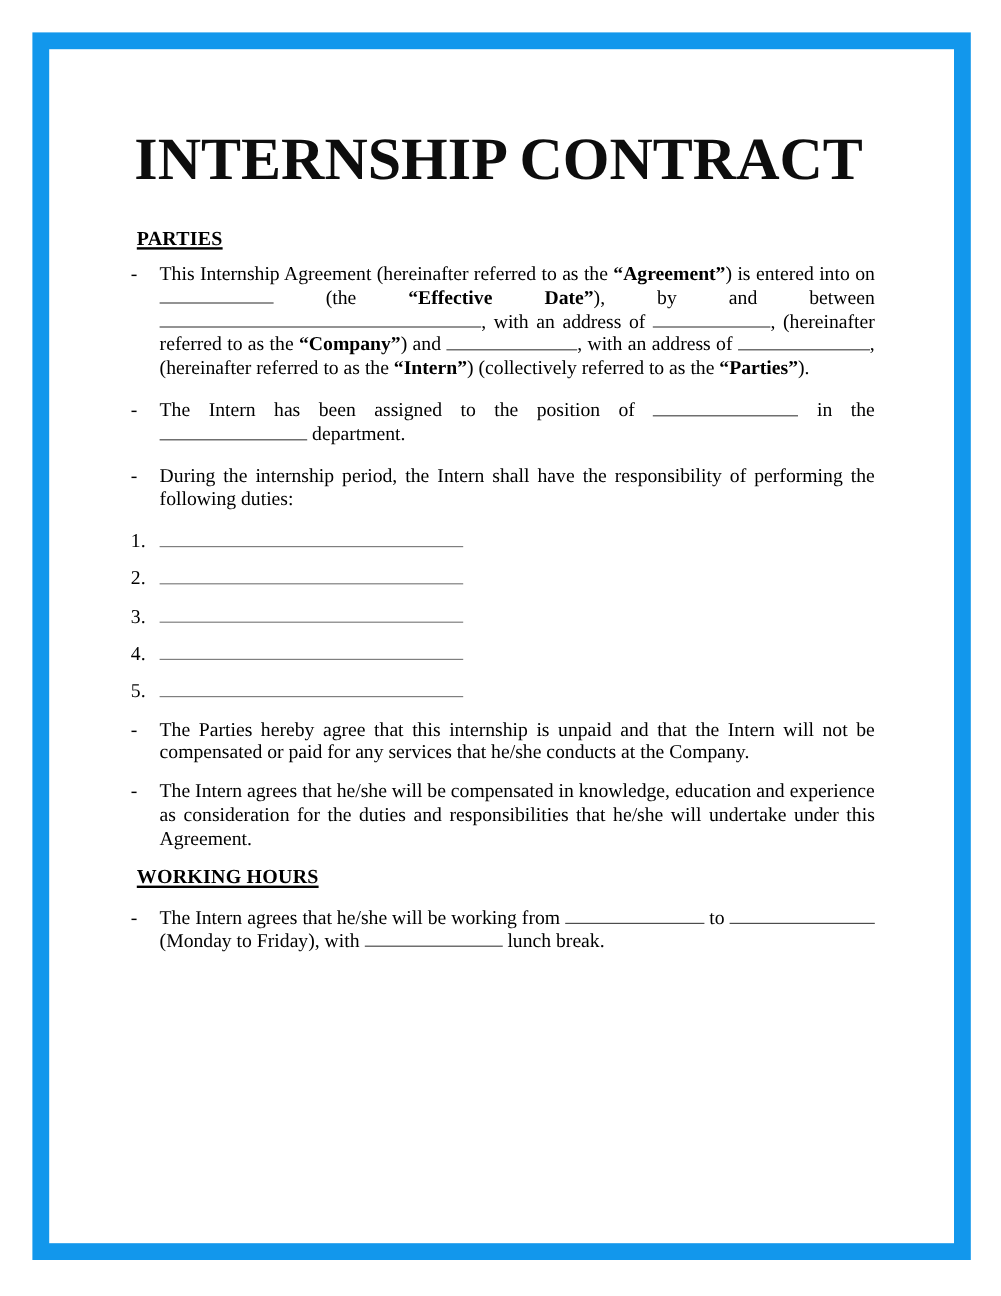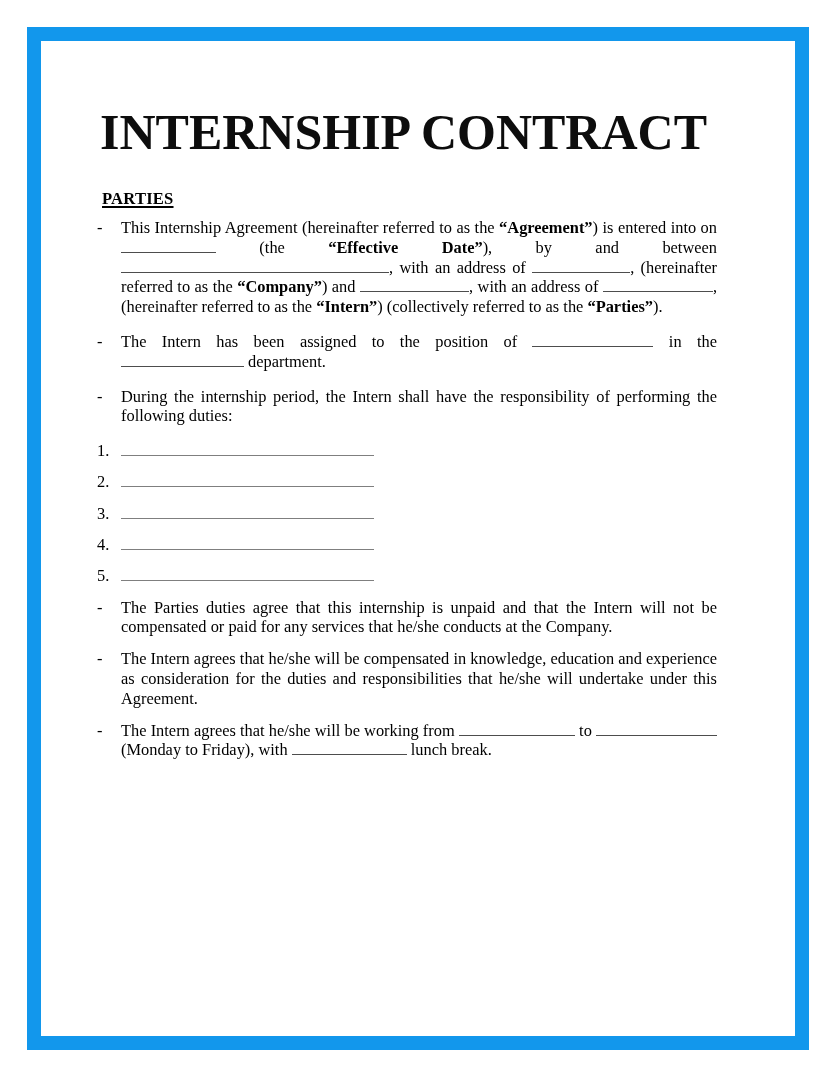--- a/index.html
+++ b/index.html
@@ -7,21 +7,21 @@
     width:834px; height:1080px; background:#ffffff; position:relative;
     font-family:"Liberation Serif", "DejaVu Serif", serif;
     color:#000; overflow:hidden;
     -webkit-font-smoothing:antialiased;
   }
   .frame {
     position:absolute; left:27px; top:27px; width:782px; height:1023px;
     border:14px solid #1297ec; box-sizing:border-box; background:#fff;
   }
   .content {
-    position:absolute; left:90px; top:41px; width:627px;
+    position:absolute; left:102px; top:41px; width:627px;
     font-size:16.4px; line-height:19.8px;
   }
   h1 {
     margin:62px 0 0 0; text-align:center; font-weight:bold;
     font-size:50px; line-height:59px; color:#0d0d0d;
   }
   h1 .t-line { display:block; }
   h2 {
     font-size:16.6px; line-height:20px; font-weight:bold;
     text-decoration:underline; text-decoration-thickness:1.6px; text-underline-offset:2px;
@@ -96,28 +96,29 @@
       <div class="li">
         <span class="marker">5.</span>
         <span class="body"><span class="blank" style="width: 253px;"></span></span>
       </div>
     </div>
   </section>
 
   <section class="s-pay">
     <div class="li">
       <span class="marker">-</span>
-      <span class="body">The Parties duties agree that this internship is unpaid and that the Intern will not be compensated or paid for any services that he/she conducts at the Company.</span>
+      <span class="body">The Parties hereby agree that this internship is unpaid and that the Intern will not be compensated or paid for any services that he/she conducts at the Company.</span>
     </div>
     <div class="li">
       <span class="marker">-</span>
       <span class="body">The Intern agrees that he/she will be compensated in knowledge, education and experience as consideration for the duties and responsibilities that he/she will undertake under this Agreement.</span>
     </div>
   </section>
 
   <section class="s-hours">
+    <h2>WORKING HOURS</h2>
     <div class="li">
       <span class="marker">-</span>
       <span class="body">The Intern agrees that he/she will be working from <span class="blank" style="width: 116px;"></span> to <span class="blank" style="width: 121px;"></span> (Monday to Friday), with <span class="blank" style="width: 115px;"></span> lunch break.</span>
     </div>
   </section>
 
 </div>
 
 </body></html>

